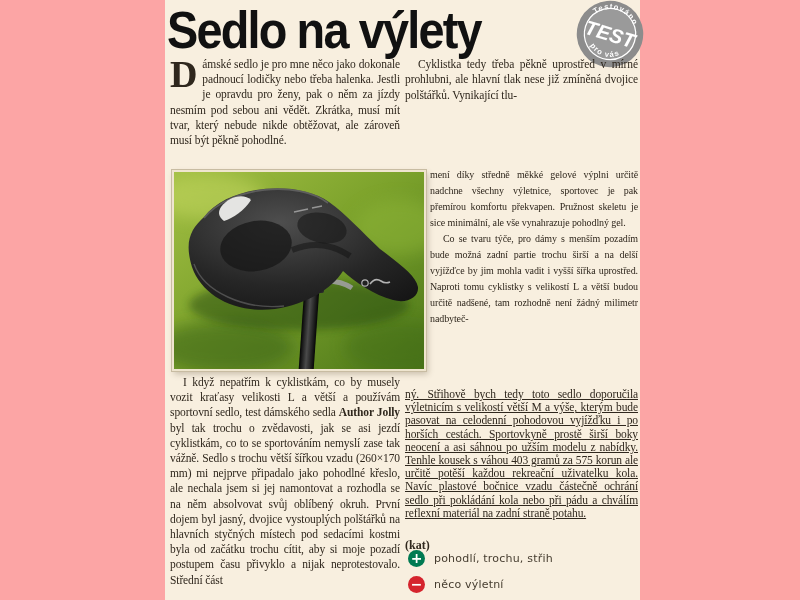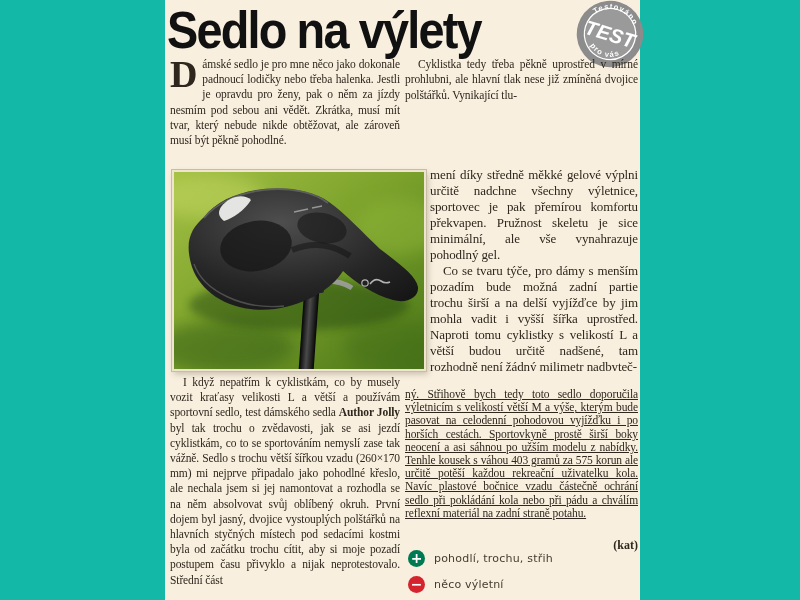--- a/index.html
+++ b/index.html
@@ -1,16 +1,16 @@
 <!DOCTYPE html>
 <html><head>
 <meta charset="utf-8">
 <style>
   html,body{margin:0;padding:0;background:#ffffff;}
-  .page{position:relative;width:800px;height:600px;background:#14b8a6;overflow:hidden;
+  .page{position:relative;width:800px;height:600px;background:#fca5a5;overflow:hidden;
         font-family:"Liberation Serif",serif;}
   .paper{position:absolute;left:165px;top:0;width:475px;height:600px;background:#f8efdf;}
 
   .title{position:absolute;left:167px;top:0px;margin:0;white-space:nowrap;
          font-family:"Liberation Sans",sans-serif;font-weight:bold;font-size:52px;
          letter-spacing:-2px;color:#111111;transform:scaleX(.9);transform-origin:0 0;}
 
   .badge{position:absolute;left:572px;top:-4px;width:76px;height:76px;transform:rotate(17deg);}
   .badge svg{display:block;}
   .badge-small{font:700 8px "Liberation Sans",sans-serif;fill:#ffffff;letter-spacing:1.1px;}
@@ -19,28 +19,28 @@
   .tcol{position:absolute;overflow:hidden;color:#2f271d;text-align:justify;
         font-family:"Liberation Serif",serif;font-size:11.5px;line-height:15.2px;
         letter-spacing:-0.1px;}
   .tcol p{margin:0;}
   .indent{text-indent:13px;}
   .dropcap{float:left;font-size:38px;line-height:30px;font-weight:700;margin:2px 5px 0 0;}
 
   .left-p1{left:170px;top:57px;width:230px;height:112px;}
   .left-p2{left:170px;top:375px;width:230px;height:215px;}
   .right-a{left:405px;top:57px;width:233px;height:110px;line-height:15.4px;}
-  .right-b{left:430px;top:167px;width:208px;height:204px;font-size:13px;line-height:16px;}
+  .right-b{left:430px;top:167px;width:208px;height:204px;font-size:10px;line-height:16px;}
   .right-c{left:405px;top:388px;width:233px;height:170px;line-height:13.2px;text-decoration:underline;}
 
   .photo{position:absolute;left:172px;top:170px;width:250px;height:197px;margin:0;
          border:2px solid #efe5cf;box-shadow:0 0 0 1px #c8bca2, 2px 3px 6px rgba(60,45,20,.25);}
   .photo svg{display:block;}
 
-  .byline{position:absolute;left:405px;top:538px;width:233px;text-align:right;
+  .byline{position:absolute;left:405px;top:538px;width:233px;text-align:left;
           font-weight:700;font-size:12px;color:#2f271d;}
 
   .verdict-row{position:absolute;left:408px;display:flex;align-items:center;gap:9px;}
   .row-pros{top:550px;}
   .row-cons{top:576px;}
   .vicon{width:17px;height:17px;border-radius:50%;color:#ffffff;flex:0 0 auto;
          font:700 14px/17px "DejaVu Sans",sans-serif;text-align:center;display:inline-block;}
   .vicon.plus{background:#007a52;}
   .vicon.minus{background:#d5242d;}
   .vlabel{font:11px "DejaVu Sans",sans-serif;color:#453c2f;letter-spacing:.2px;}

